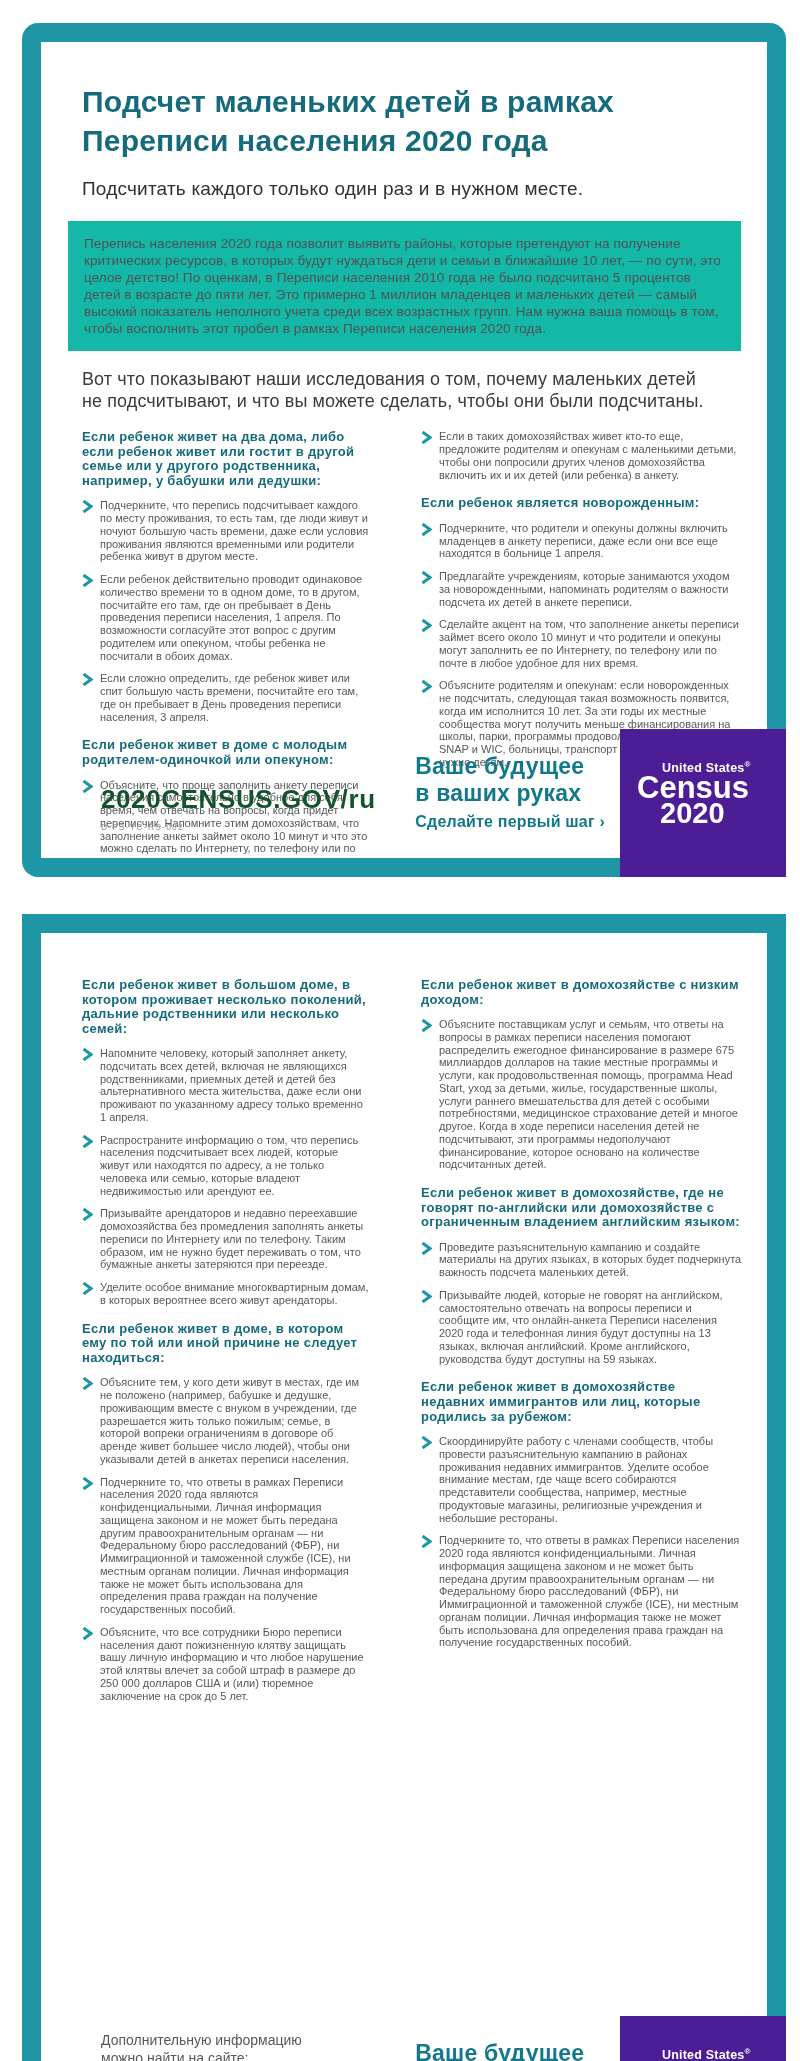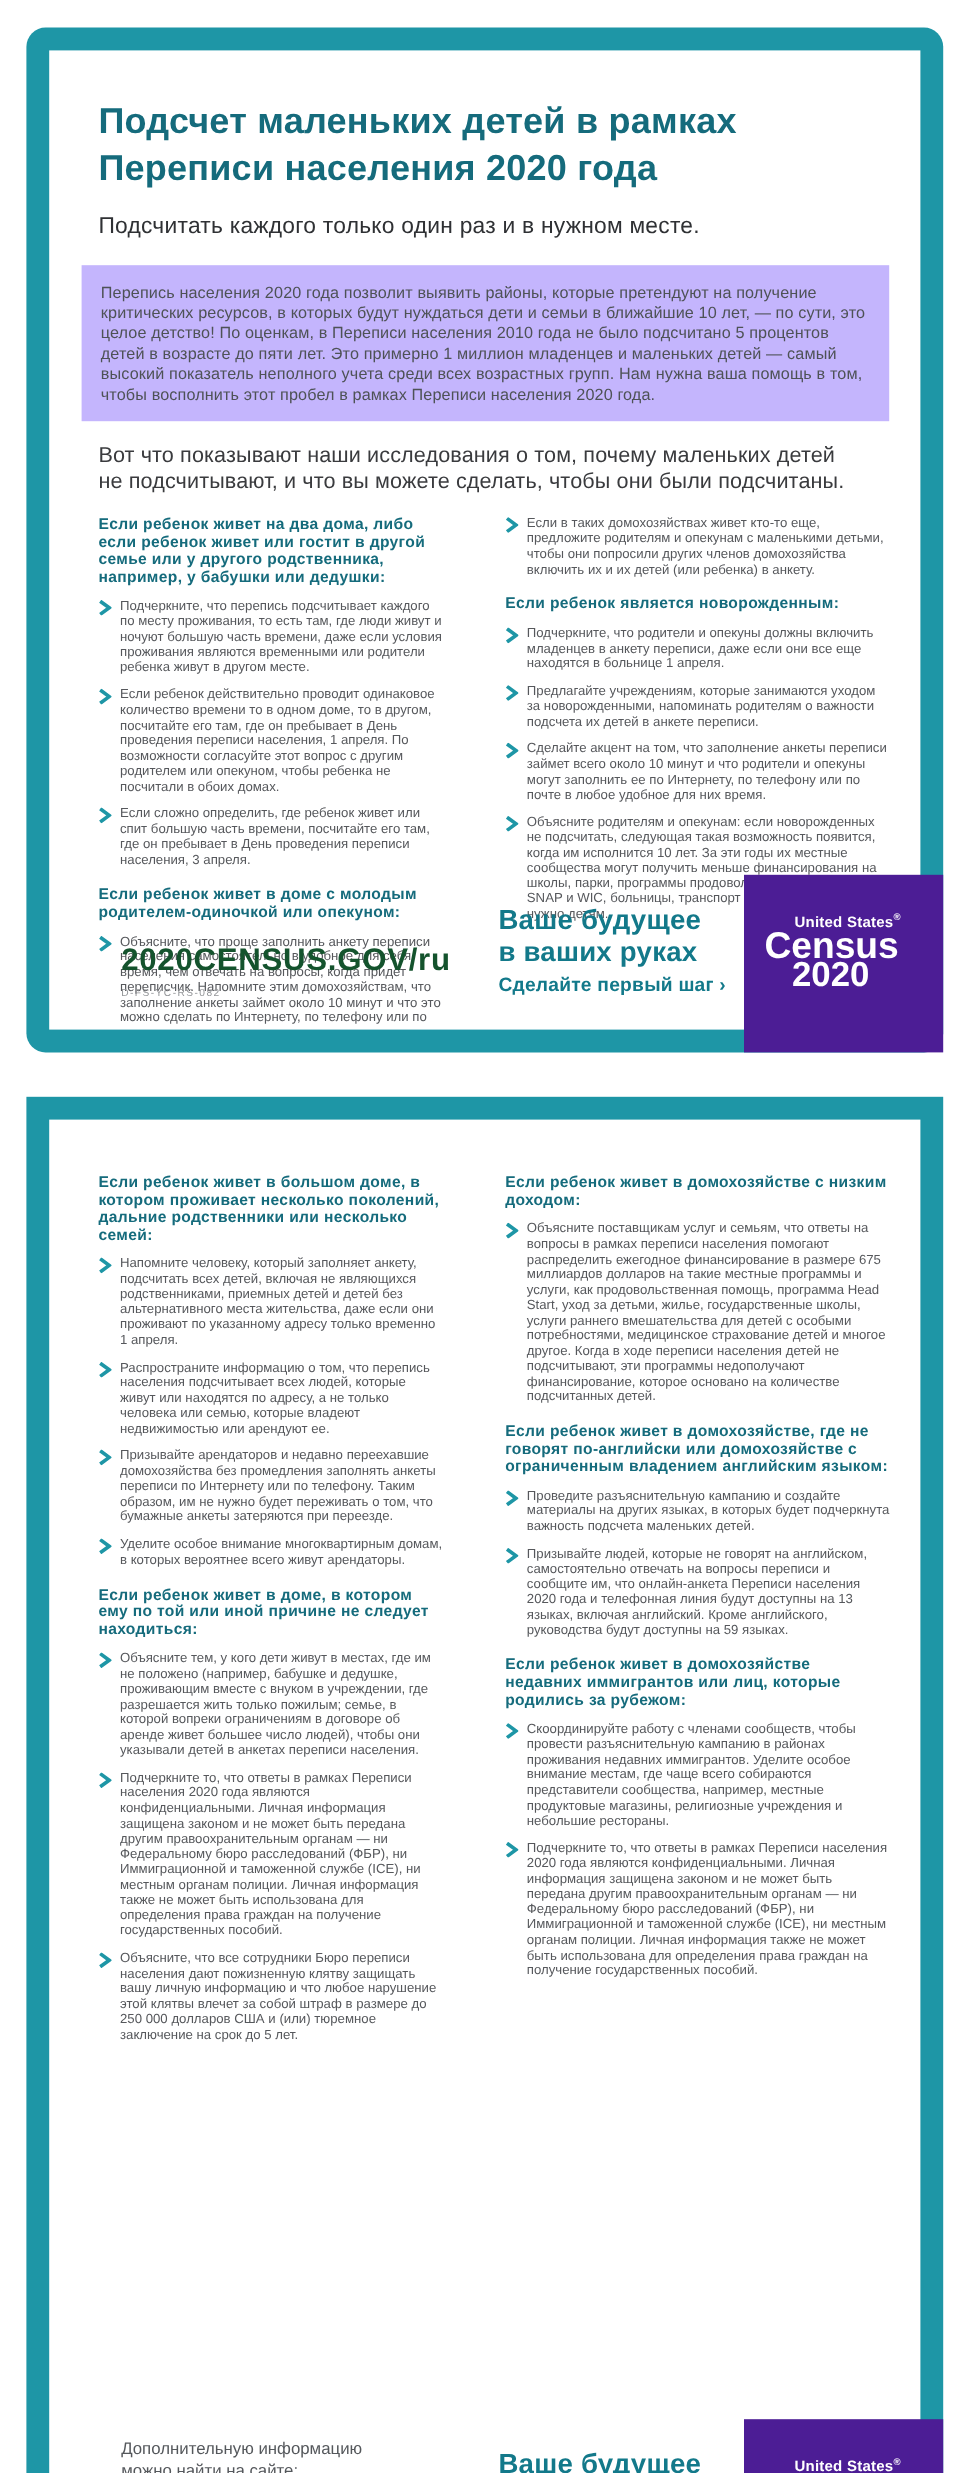--- a/index.html
+++ b/index.html
@@ -19,21 +19,21 @@
     background:#ffffff; width:100%; height:100%;
     padding:40px 24px 0 41px; overflow:hidden; position:relative;
   }
   .title {
     color:#156b7c; font-size:30px; font-weight:700; line-height:1.3;
     letter-spacing:0.2px; max-width:660px;
   }
   .subtitle { margin-top:18px; font-size:19px; color:#2f3134; letter-spacing:0.2px; }
   .intro-box {
     margin-top:21px; margin-left:-14px; margin-right:2px;
-    background:#c4b5fd; padding:14px 17px 14px 16px;
+    background:#14b8a6; padding:14px 17px 14px 16px;
     font-size:13.5px; line-height:1.26; color:#4e5256; letter-spacing:0.1px;
   }
   .lead {
     margin-top:17px; font-size:18px; line-height:1.23; color:#3a3b3e;
     max-width:625px; letter-spacing:0.1px;
   }
   .cols { display:flex; gap:52px; margin-top:18px; align-items:flex-start; }
   .col-left { width:287px; flex:none; }
   .col-right { flex:1; min-width:0; }
   .col-heading {

